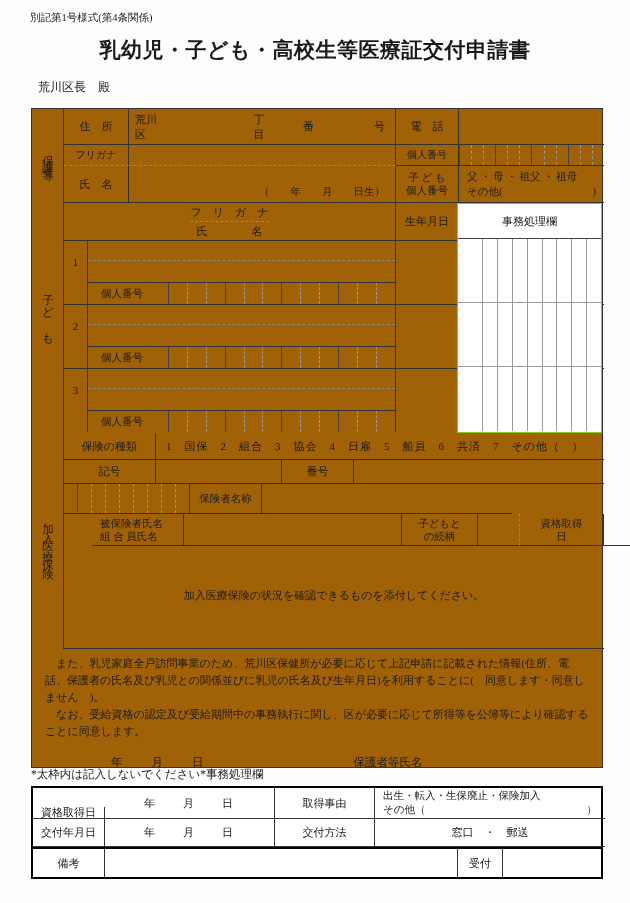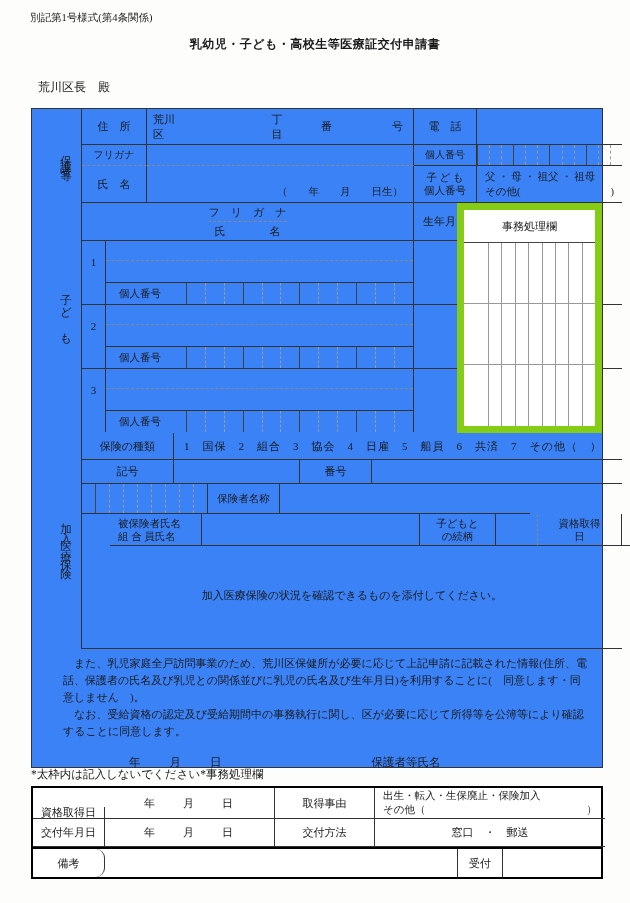--- a/index.html
+++ b/index.html
@@ -4,24 +4,24 @@
 <style>
   * { box-sizing: border-box; margin: 0; padding: 0; }
   html,body { background:#e8e8e8; }
   .page {
     position: relative; width: 630px; height: 903px; background: #fdfdfc;
     font-family: "Liberation Serif", "DejaVu Serif", serif; color:#1a1a1a;
     margin: 0 auto; overflow: hidden;
   }
   .form-code { position:absolute; left:30px; top:11px; font-size:10.5px; }
   .title { position:absolute; left:0; right:0; top:36px; text-align:center;
-    font-family:"Liberation Sans","DejaVu Sans",sans-serif; font-weight:bold; font-size:12px; letter-spacing:.5px;}
+    font-family:"Liberation Sans","DejaVu Sans",sans-serif; font-weight:bold; font-size:21px; letter-spacing:.5px;}
   .addressee { position:absolute; left:38px; top:79px; font-size:12px; }
 
-  .form { position:absolute; left:31px; top:108px; width:572px; height:660px; border:1px solid #333; background:#3b82f6;padding-left:18px; }
+  .form { position:absolute; left:31px; top:108px; width:572px; height:660px; border:1px solid #333; background:#a16207; }
   .sec { display:flex; width:100%; }
   .vlabel { width:32px; border-right:1px solid #333; display:flex; align-items:center; justify-content:center;
     writing-mode:vertical-rl; text-orientation:upright; font-size:11.5px; letter-spacing:6px; flex:none; }
   .body { flex:1; display:flex; flex-direction:column; }
   .row { display:flex; width:100%; }
   .cell { position:relative; display:flex; align-items:center; font-size:11px;
     border-right:1px solid #333; border-bottom:1px solid #333; flex:none; }
   .c { justify-content:center; }
   .nb-r { border-right:none;font-family:Liberation Serif, serif; } .nb-b { border-bottom:none; }
   .bd { border-bottom:1px dashed #888; }
@@ -42,21 +42,21 @@
   .child { display:flex; border-bottom:1px solid #333; }
   .numcol { width:24px; border-right:1px solid #333; display:flex; align-items:center; justify-content:center;
     font-size:11px; height:42px; flex:none; }
   .childinner { width:308px; border-right:1px solid #333; display:flex; flex-direction:column; flex:none; }
   .ci-furi { height:20px; border-bottom:1px dashed #888; }
   .ci-name { height:22px; border-bottom:1px solid #333; }
   .ci-mn { height:21px; display:flex; }
   .ci-mn .lbl { width:80px; display:flex; align-items:center; padding-left:13px; font-size:10.5px; }
   .ci-mn .mn-strip { width:228px; }
   .birthcol { width:63px; flex:none; }
-  .admin-box { position:absolute; right:0; top:0; width:145px; height:230px; border:7px solid #84cc16; background:#fff;
+  .admin-box { position:absolute; right:0; top:0; width:145px; height:230px; border:1px solid #84cc16; background:#fff;
     display:flex; flex-direction:column; }
   .admin-hd { height:35px; border-bottom:1px solid #444; display:flex; align-items:center; justify-content:center; font-size:11px; }
   .admin-row { height:64px; border-bottom:1px solid #999; display:flex; }
   .admin-row:last-child { border-bottom:none; }
   .admin-row > i { flex:1; border-left:1px solid #999; }
   .admin-row > i:first-child { width:24px; flex:none; border-left:none; }
 
   .ins-strip { margin-left:13px; flex:1; }
 
   
@@ -363,20 +363,20 @@
         </span>
       </div>
     </div>
     <div class="row bt-r2">
       <div class="cell c" style="width:72px;">交付年月日</div>
       <div class="cell c" style="width:170px; letter-spacing:2px;">年　　月　　日</div>
       <div class="cell c" style="width:100px;">交付方法</div>
       <div class="cell c nb-r" style="width:230px;">窓口　・　郵送</div>
     </div>
     <div class="row bt-r3">
-      <div class="cell c nb-b" style="width:72px;border-radius:9px;">備考</div>
+      <div class="cell c nb-b" style="width:72px;">備考</div>
       <div class="cell nb-b" style="width:353px;"></div>
       <div class="cell c nb-b" style="width:45px;">受付</div>
       <div class="cell nb-r nb-b" style="width:102px;"></div>
     </div>
   </div>
 
 </div>
 
 </body></html>

